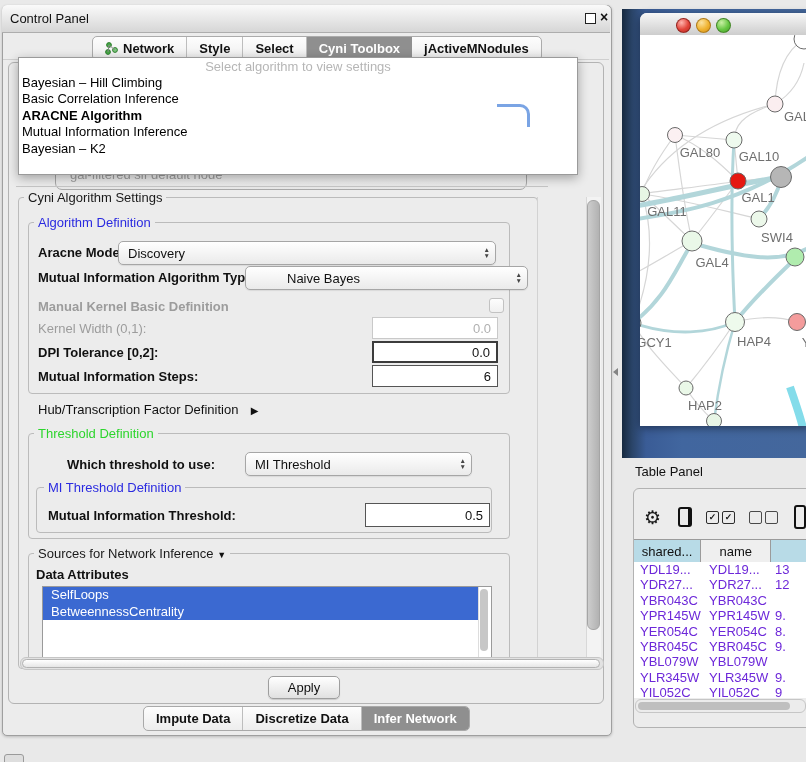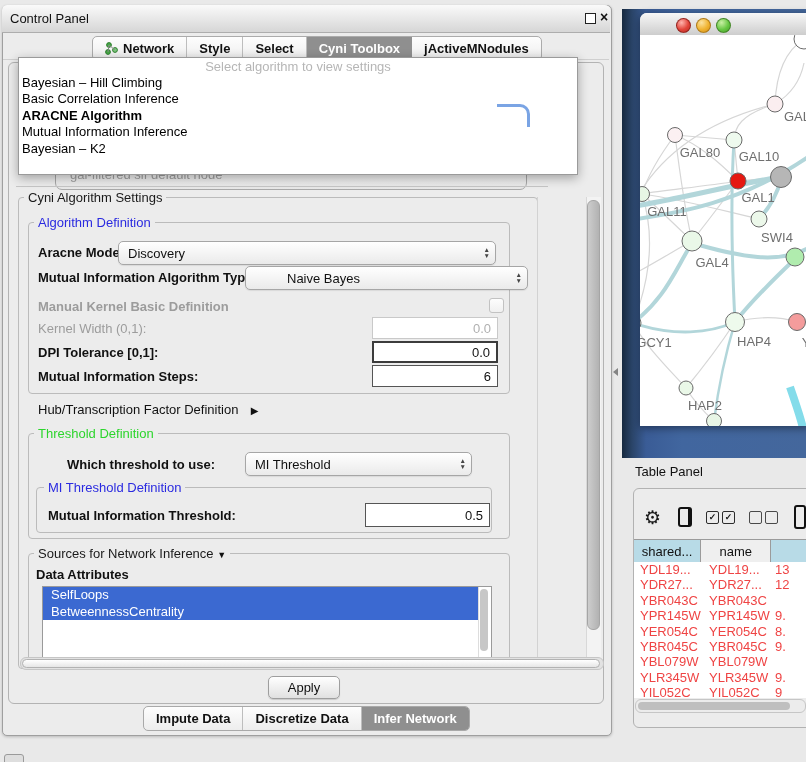--- a/index.html
+++ b/index.html
@@ -100,21 +100,21 @@
   .cbgroup{margin-left:14px;display:flex;gap:3px;}
   .cb{width:11px;height:11px;border:1.5px solid #2c2c2c;border-radius:2px;font-size:9px;line-height:10px;text-align:center;color:#111;font-weight:bold;}
   .cb.empty{border-color:#4a4a4a;}
   .docic{margin-left:16px;width:16px;height:20px;border:2px solid #111;border-radius:3px;}
   .tp-header{left:634px;top:539px;width:172px;height:23px;display:flex;border-top:1px solid #9b9b9b;border-bottom:1px solid #9b9b9b;}
   .tp-hcell{height:23px;line-height:23px;font-size:13px;color:#111;text-align:center;border-right:1px solid #9b9b9b;box-sizing:border-box;}
   .tp-hcell.c1{width:77px;background:#b8dbe7;}
   .tp-hcell.c2{width:80px;background:#efefef;}
   .tp-hcell.c3{width:40px;background:#b8dbe7;border-right:none;}
   .tp-body{left:634px;top:562px;width:172px;height:136px;background:#fff;overflow:hidden;}
-  .tp-row{display:flex;height:15.4px;line-height:15.4px;font-size:13px;color:#ef4444;}
+  .tp-row{display:flex;height:15.4px;line-height:15.4px;font-size:13px;color:#6d28d9;}
   .tp-cell{white-space:nowrap;overflow:hidden;}
   .tp-cell.c1{width:77px;padding-left:6px;box-sizing:border-box;}
   .tp-cell.c2{width:80px;padding-left:8px;box-sizing:border-box;}
   .tp-cell.c3{width:40px;padding-left:4px;box-sizing:border-box;}
   .tp-hscroll{left:635px;top:699px;width:169px;height:12px;background:#ececec;border:1px solid #c6c6c6;border-radius:6px;}
   .tp-hscroll .thumb{position:absolute;left:2px;top:1.5px;width:152px;height:8px;border-radius:4px;background:#bfbfbf;}
   .corner-ic{left:4px;top:754px;width:18px;height:12px;border:1px solid #9a9a9a;border-radius:3px;background:#dedede;}
   svg text{font-family:"Liberation Sans",sans-serif;}
 </style>
 </head>
@@ -199,21 +199,21 @@
 </div>
 
 <div class="abs lbl b dis" style="left:38px;top:299px;">Manual Kernel Basic Definition</div>
 <div class="abs checkbox" style="left:489px;top:298px;"></div>
 
 <div class="abs lbl dis" style="left:38px;top:321px;">Kernel Width (0,1):</div>
 <div class="abs field" style="left:372px;top:317px;width:112px;height:20px;">
   <span class="v dis">0.0</span>
 </div>
 
-<div class="abs lbl b" style="left:38px;top:345px;">DPI Tolerance [0,1]:</div>
+<div class="abs lbl b" style="left:38px;top:345px;">DPI Tolerance [0,2]:</div>
 <div class="abs field dark" style="left:372px;top:341px;width:110px;height:18px;">
   <span class="v">0.0</span>
 </div>
 
 <div class="abs lbl b" style="left:38px;top:369px;">Mutual Information Steps:</div>
 <div class="abs field mid" style="left:372px;top:365px;width:112px;height:20px;">
   <span class="v">6</span>
 </div>
 
 <div class="abs" style="left:38px;top:400px;">

